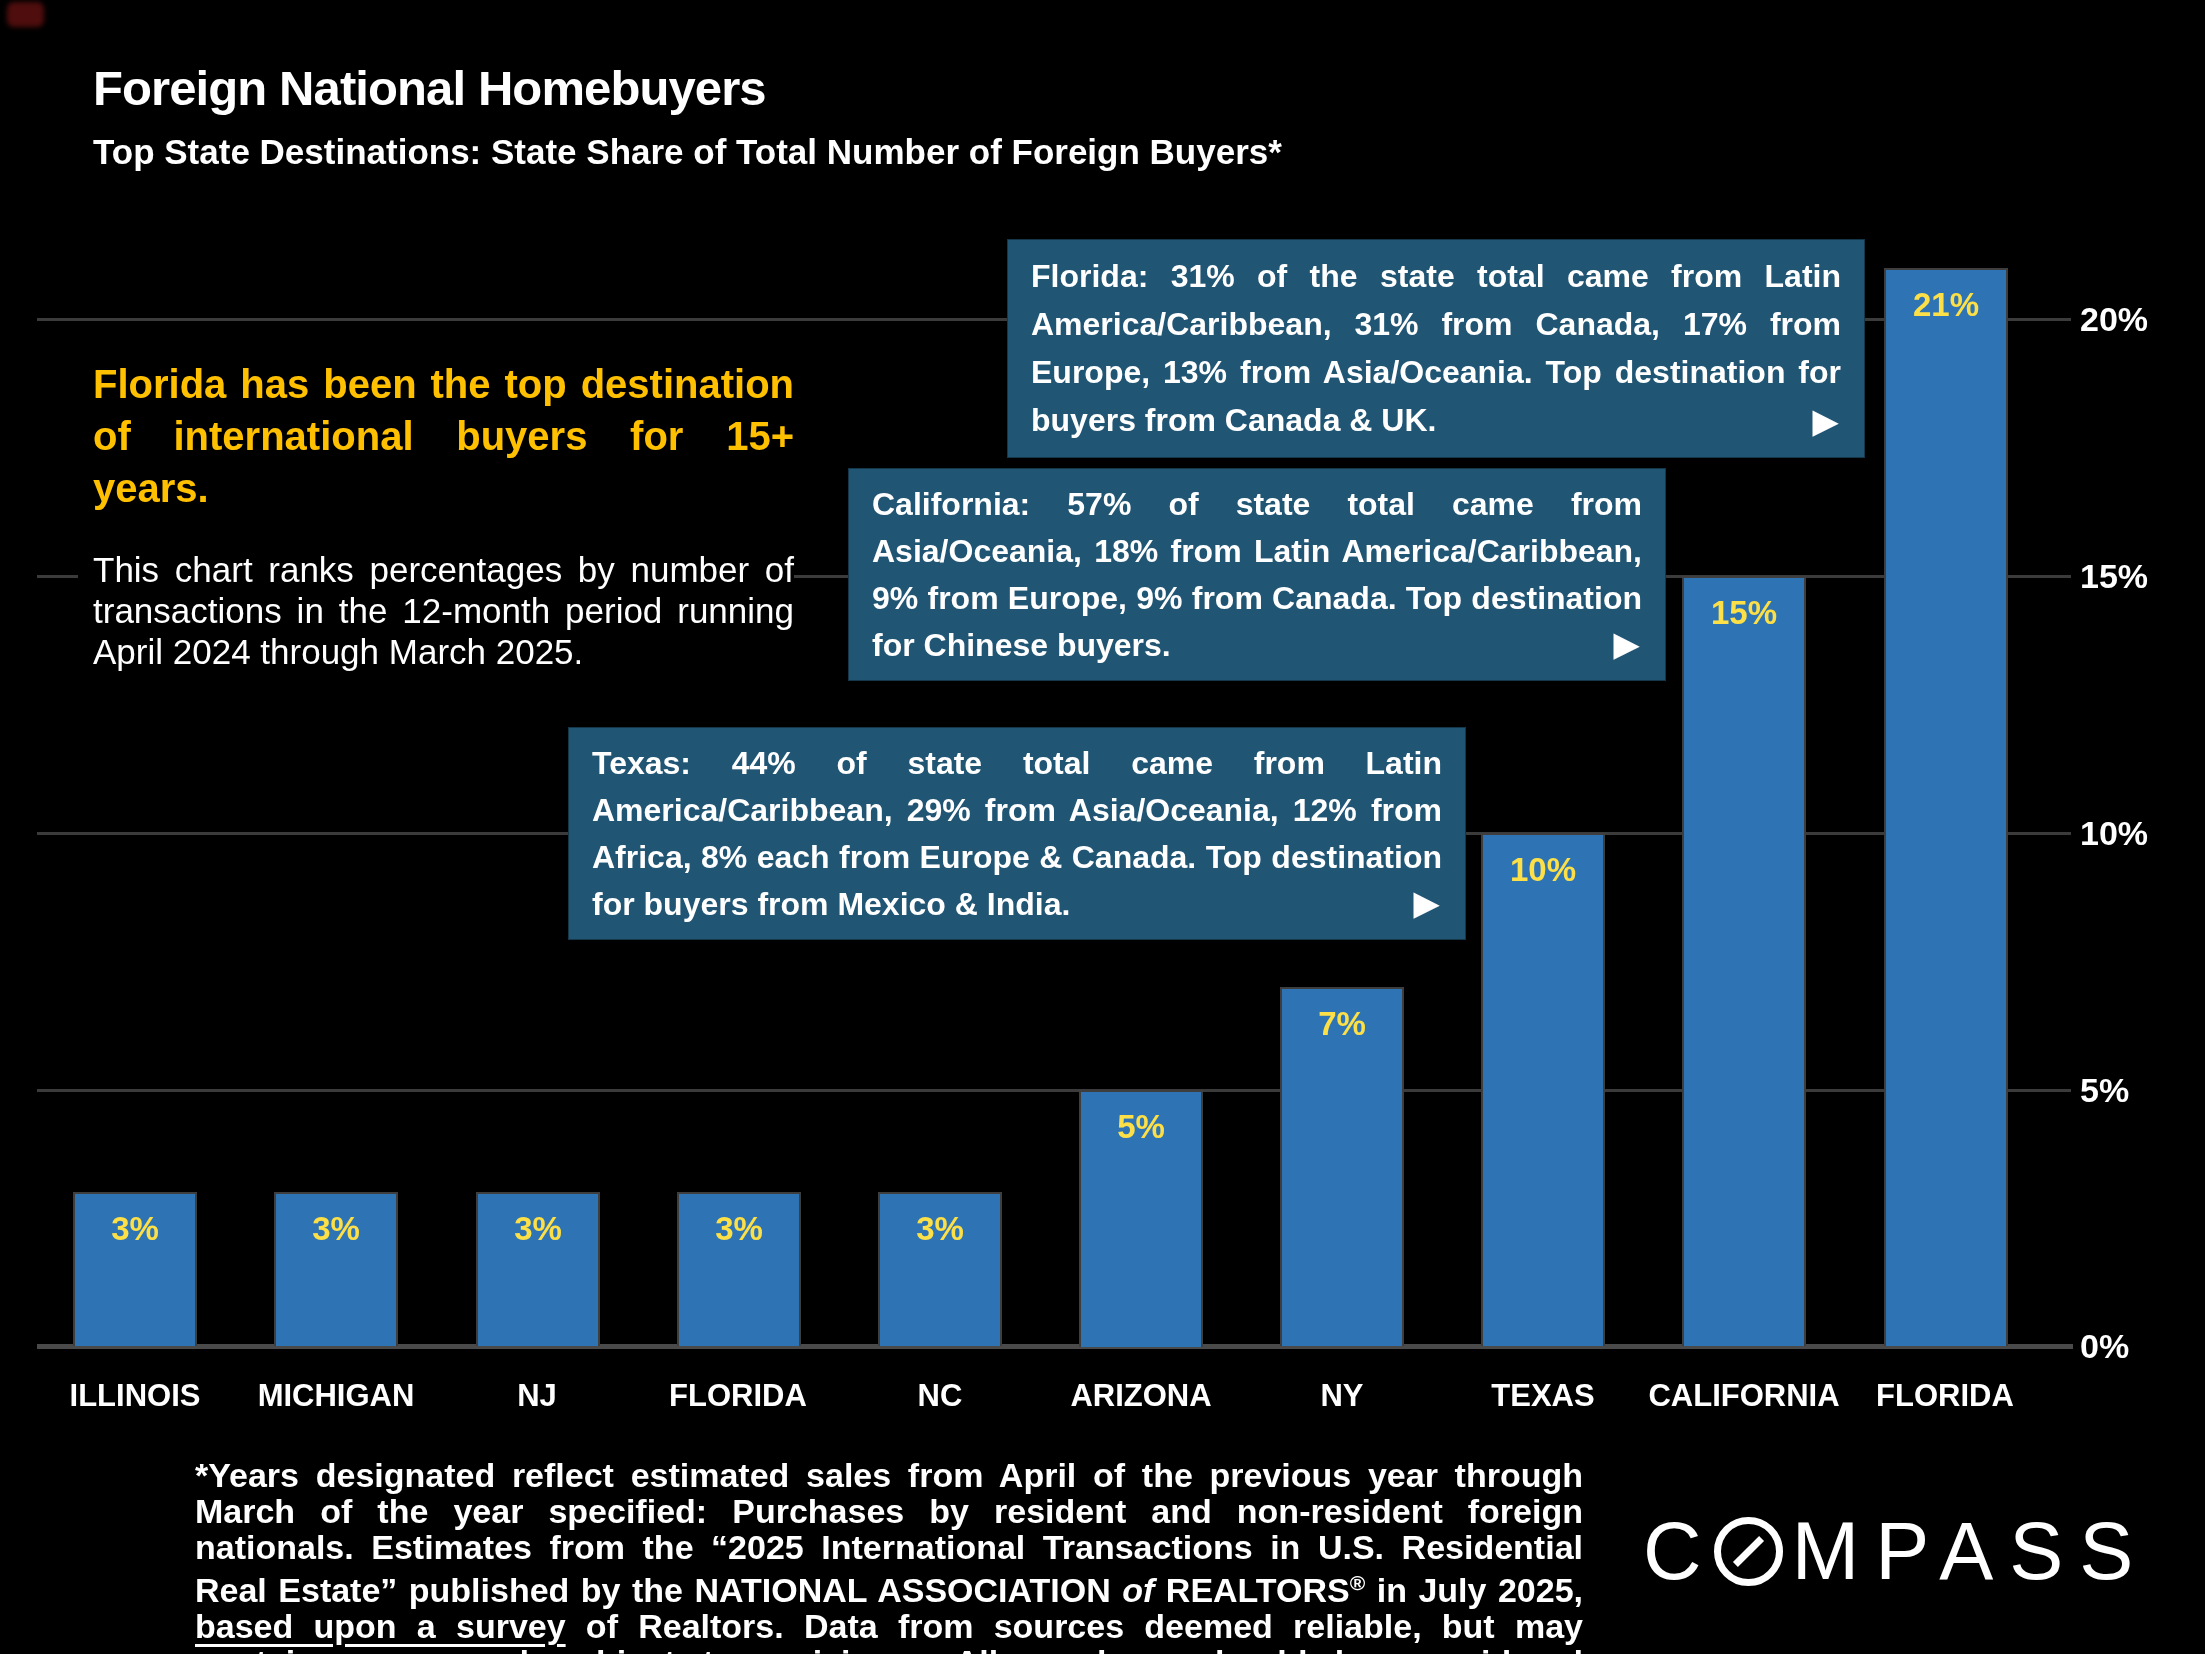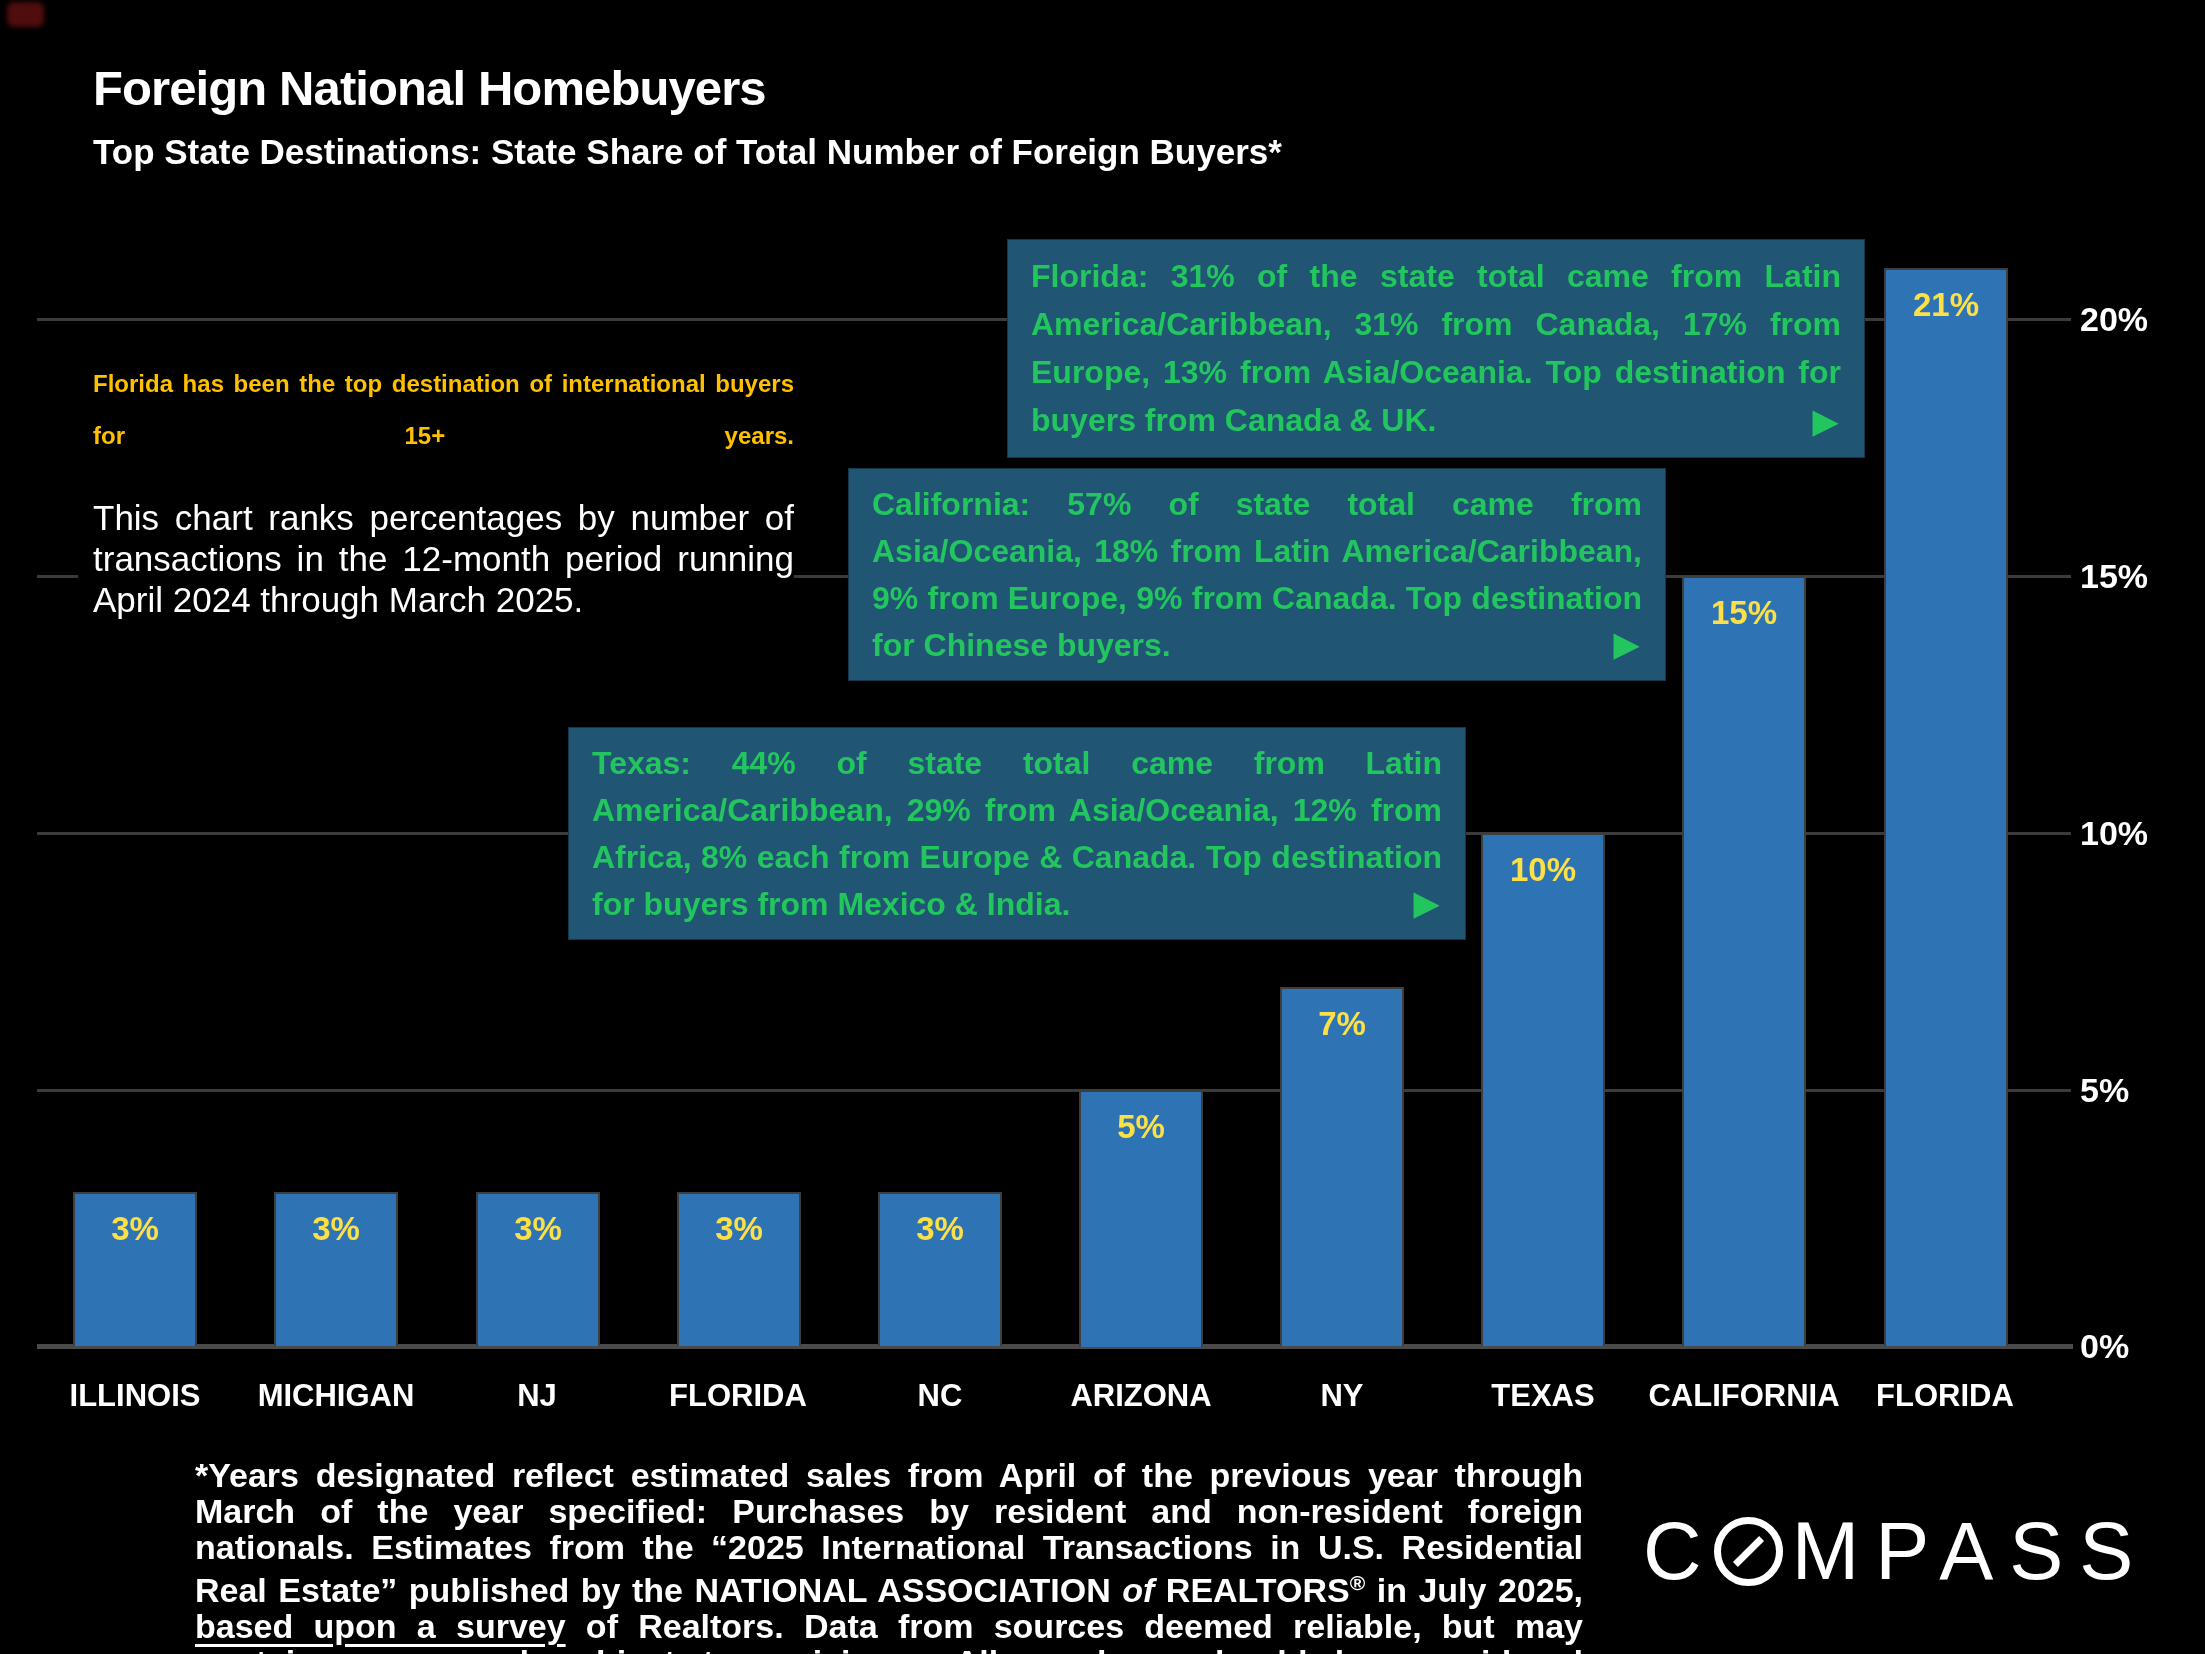--- a/index.html
+++ b/index.html
@@ -9,26 +9,26 @@
   .rec-dot{position:absolute;left:7px;top:1.8px;width:37px;height:25px;
            background:#4f0d0d;border-radius:7px;filter:blur(2.6px);}
 
   .title{position:absolute;left:93px;top:60px;font-size:49px;font-weight:700;
          letter-spacing:-0.9px;white-space:nowrap;text-align:right;}
   .subtitle{position:absolute;left:93px;top:132px;font-size:35px;font-weight:700;
             white-space:nowrap;}
 
   .highlight{position:absolute;left:78px;top:351px;width:716px;background:#000;
              padding:7px 0 8.8px 15px;z-index:2;box-sizing:border-box;}
-  .highlight-heading{color:#FFC000;font-size:24px;font-weight:700;line-height:52px;
+  .highlight-heading{color:#FFC000;font-size:40px;font-weight:700;line-height:52px;
                      text-align:justify;text-align-last:justify;}
   .highlight-body{margin-top:35px;font-size:35px;font-weight:400;line-height:41px;
                   text-align:justify;}
 
-  .callout{position:absolute;z-index:3;background:#215574;color:#22c55e;font-weight:700;
+  .callout{position:absolute;z-index:3;background:#215574;color:#ffffff;font-weight:700;
            box-sizing:border-box;padding:12.4px 23px;text-align:justify;
            border:1.8px solid rgba(0,0,0,.35);}
   .callout .arrow{position:absolute;right:26.5px;bottom:12.4px;font-size:32px;
                   text-align:right;}
   .callout-florida{left:1007px;top:239px;width:858px;height:219px;
                    font-size:32px;line-height:48px;}
   .callout-california{left:848px;top:468px;width:818px;height:213px;
                       font-size:32px;line-height:47px;}
   .callout-texas{left:568px;top:727px;width:898px;height:213px;
                  font-size:32px;line-height:47px;}

